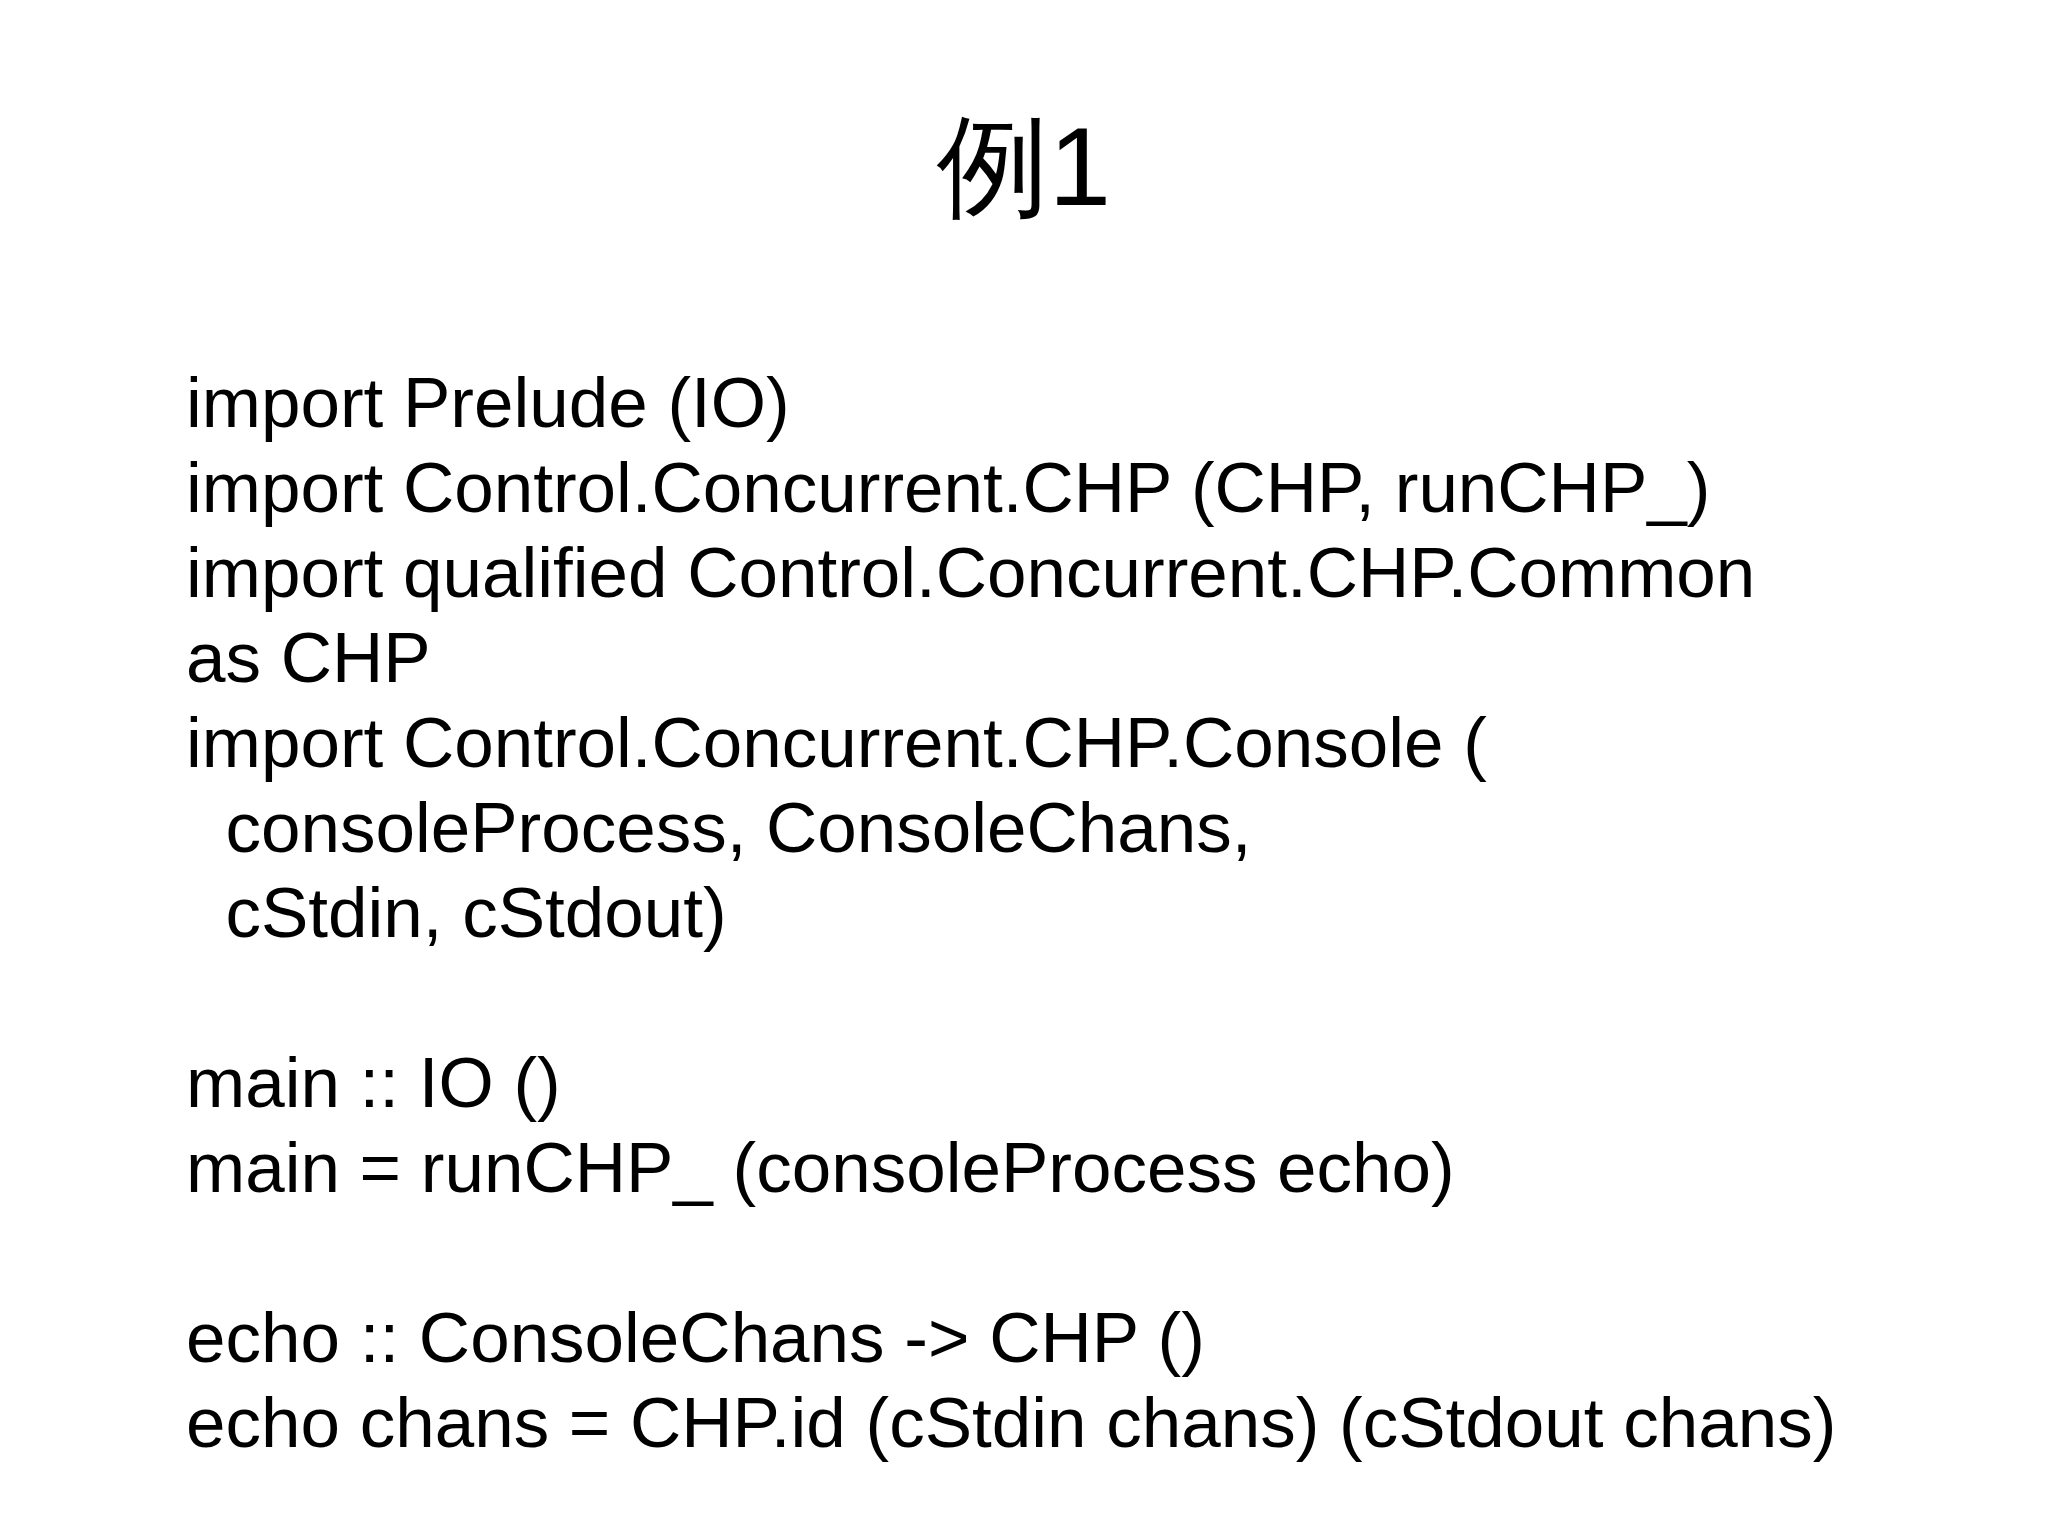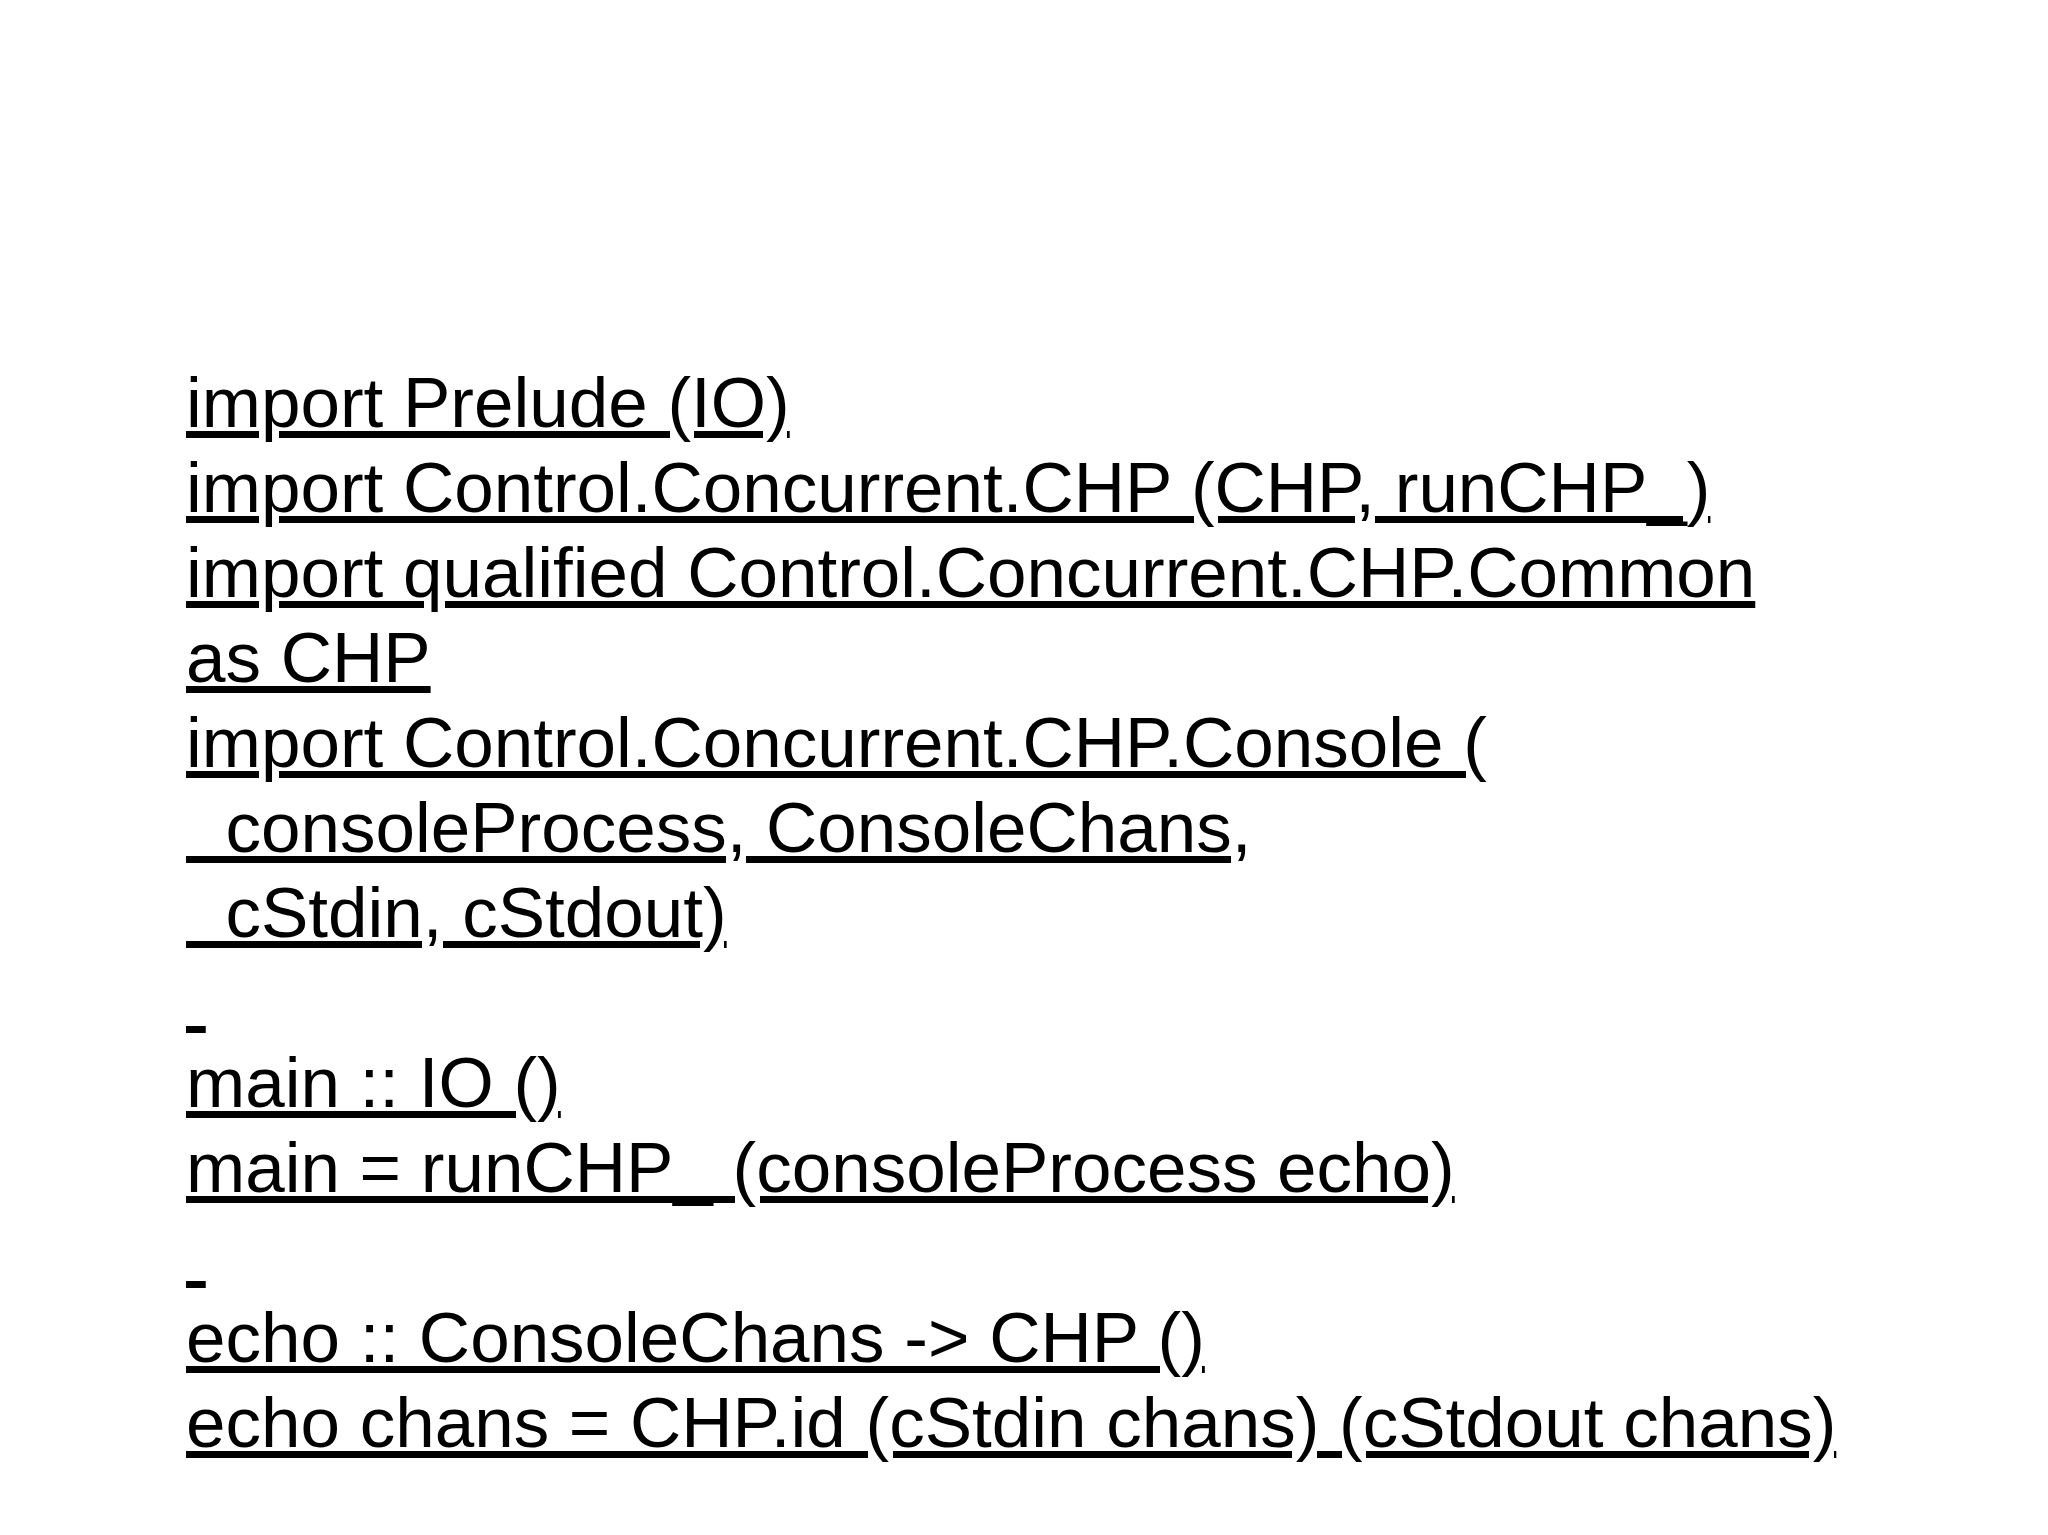--- a/index.html
+++ b/index.html
@@ -36,25 +36,25 @@
     position: absolute;
     left: 186px;
     top: 360px;
     width: 1800px;
     font-family: "Liberation Sans", sans-serif;
     font-size: 71px;
     line-height: 85px;
     font-weight: 400;
     color: #000000;
     white-space: pre;
-    text-decoration: underline;
   }
   .code-line {
     min-height: 85px;
     white-space: pre;
   }
 </style>
 </head>
 <body>
 
 <div class="slide">
+  <div class="slide-title">例1</div>
   <div class="code-block"><div class="code-line">import Prelude (IO)</div><div class="code-line">import Control.Concurrent.CHP (CHP, runCHP_)</div><div class="code-line">import qualified Control.Concurrent.CHP.Common</div><div class="code-line">as CHP</div><div class="code-line">import Control.Concurrent.CHP.Console (</div><div class="code-line">  consoleProcess, ConsoleChans,</div><div class="code-line">  cStdin, cStdout)</div><div class="code-line">&nbsp;</div><div class="code-line">main :: IO ()</div><div class="code-line">main = runCHP_ (consoleProcess echo)</div><div class="code-line">&nbsp;</div><div class="code-line">echo :: ConsoleChans -&gt; CHP ()</div><div class="code-line">echo chans = CHP.id (cStdin chans) (cStdout chans)</div></div>
 </div>
 
 </body></html>

